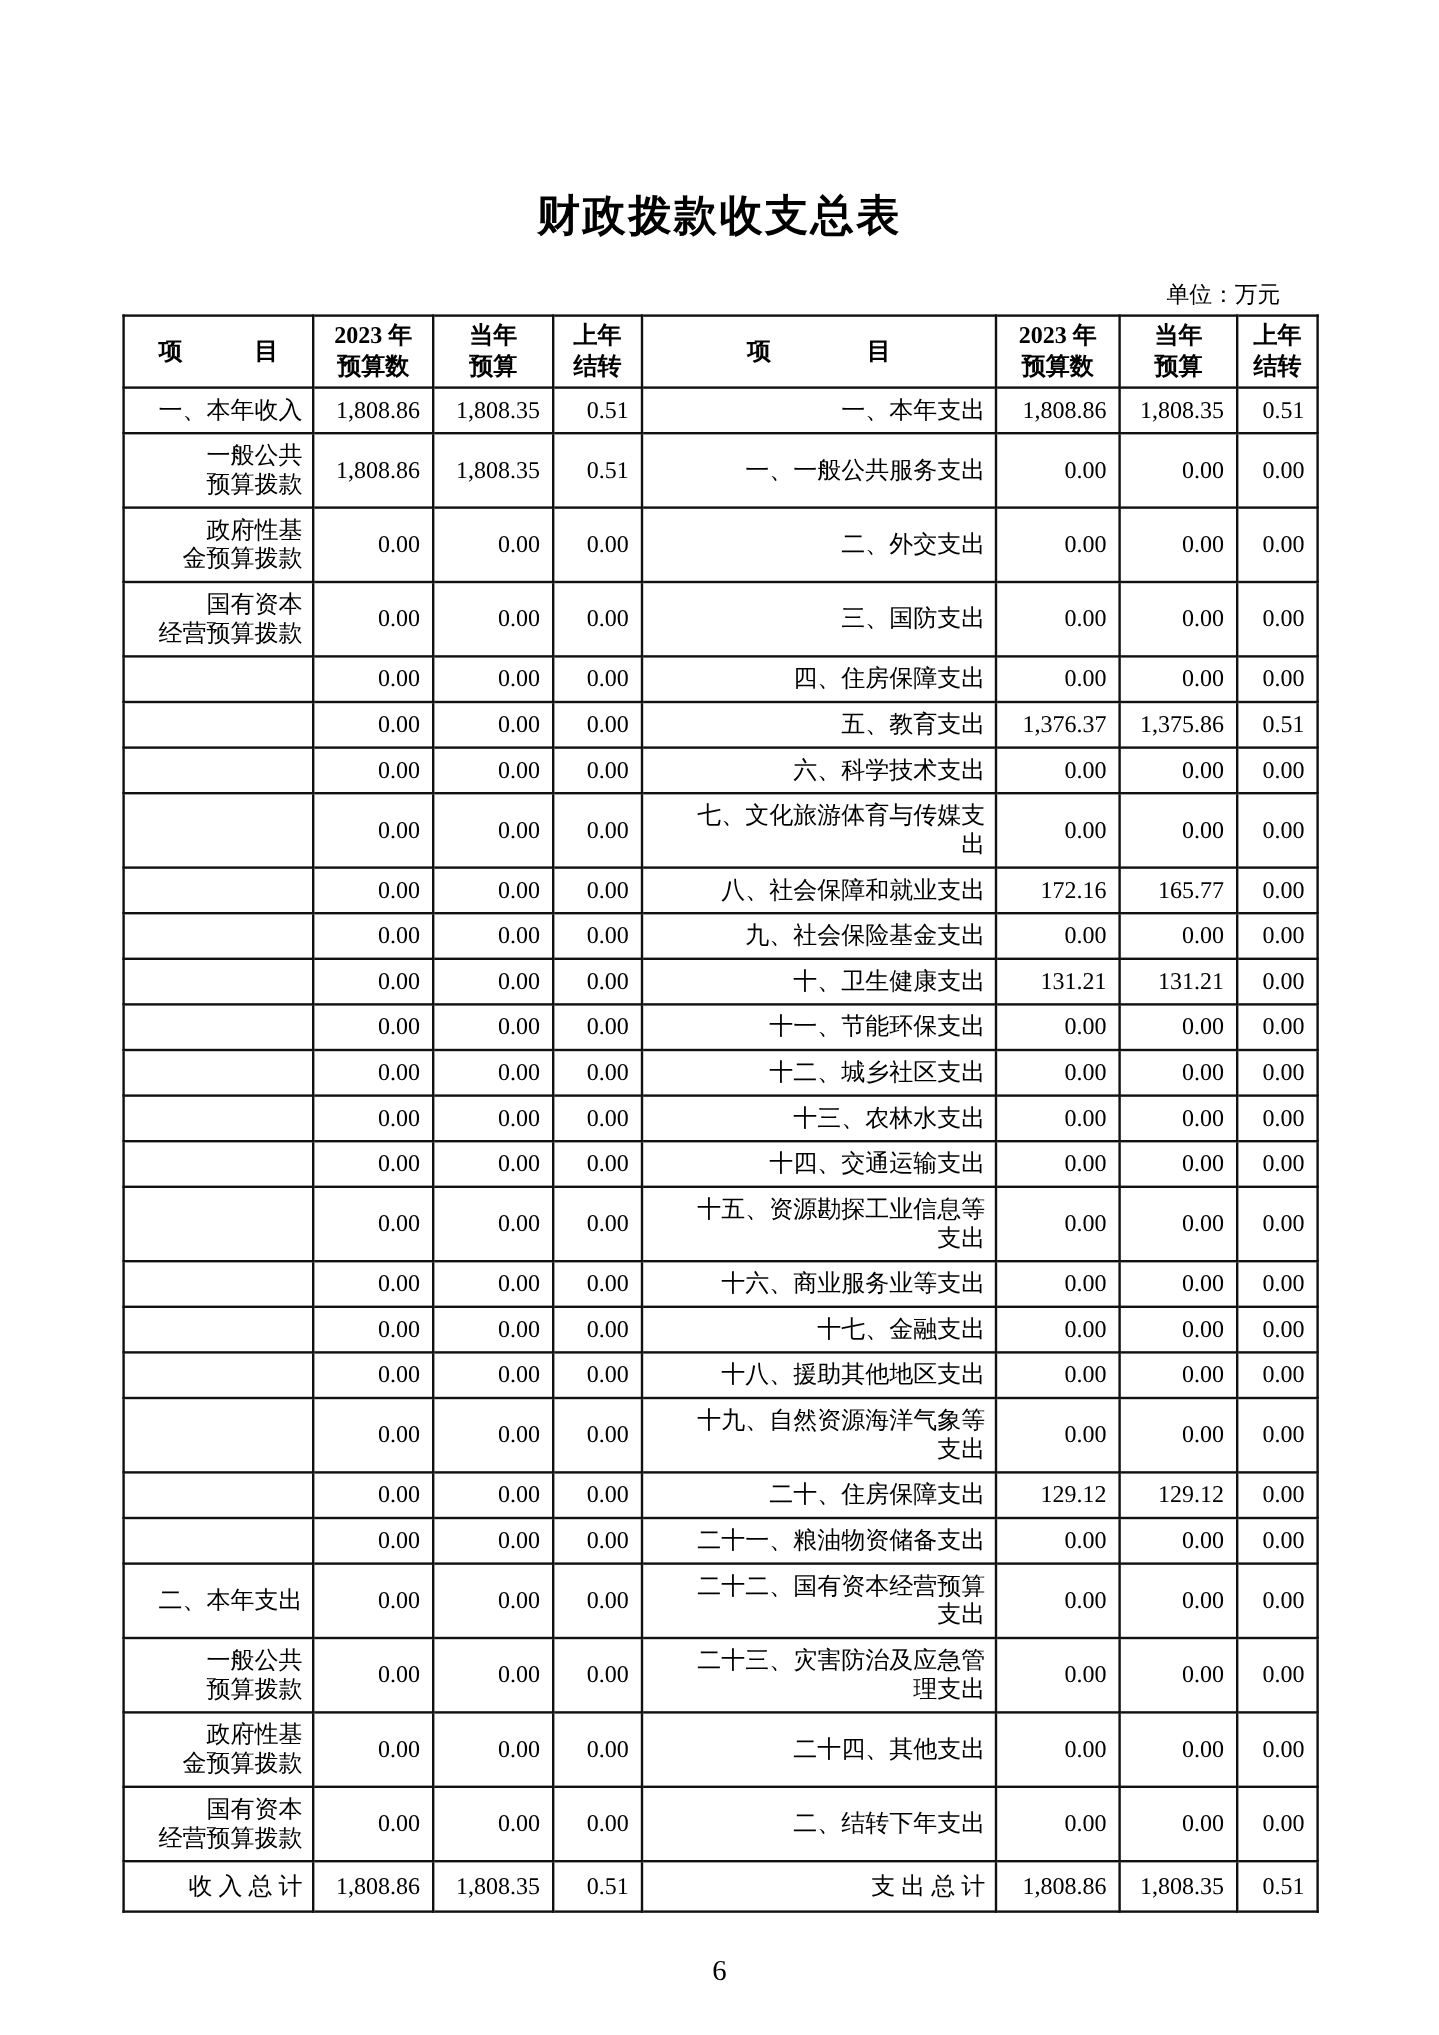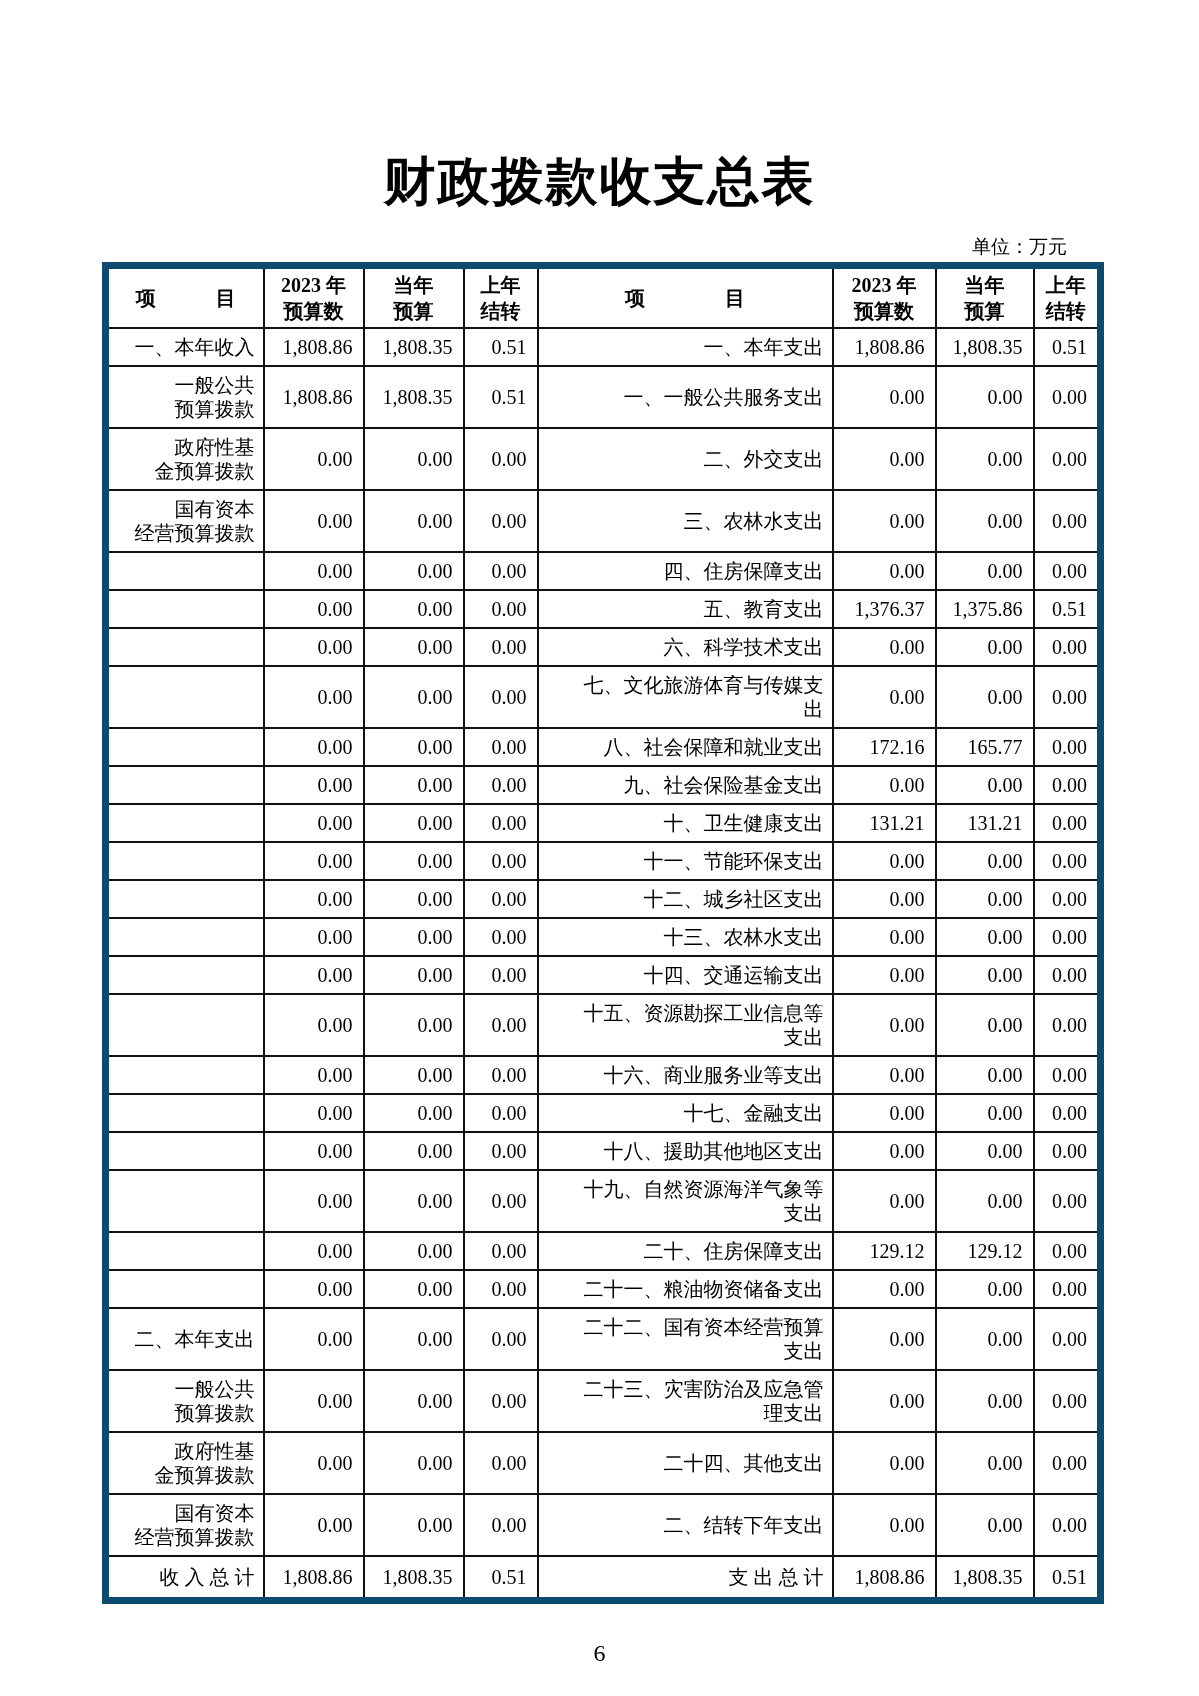--- a/index.html
+++ b/index.html
@@ -7,21 +7,21 @@
     width: 1199px; height: 1696px;
     font-family: "Liberation Serif", "DejaVu Serif", serif;
     color: #000;
     position: relative;
   }
   .page { width: 1199px; height: 1696px; padding-top: 152px; box-sizing: border-box; }
 
   .doc-title {
     text-align: center;
     font-family: "DejaVu Sans", "Liberation Sans", sans-serif;
-    font-size: 52px;
+    font-size: 36px;
     line-height: 58px;
     font-weight: 600;
     letter-spacing: 2px;
   }
 
   .table-wrap { width: 995px; margin: 0 auto; }
 
   .unit-note {
     font-family: "DejaVu Sans", "Liberation Sans", sans-serif;
     font-size: 19px;
@@ -29,21 +29,21 @@
     text-align: right;
     padding-right: 30px;
     margin-top: 24px;
     margin-bottom: 4px;
   }
 
   table.budget-table {
     border-collapse: collapse;
     table-layout: fixed;
     width: 995px;
-    border: 7px solid #0c4a6e;
+    border: 2px solid #0c4a6e;
   }
   .budget-table th, .budget-table td {
     border: 2px solid #111;
     vertical-align: middle;
     font-size: 20px;
     overflow: hidden;
   }
   .budget-table th {
     font-weight: bold;
     text-align: center;
@@ -152,21 +152,21 @@
             <td class="c-item right lv-sub">二、外交支出</td>
             <td class="c-num">0.00</td>
             <td class="c-num">0.00</td>
             <td class="c-num">0.00</td>
           </tr>
           <tr>
             <td class="c-item left lv-sub">国有资本经营预算拨款</td>
             <td class="c-num">0.00</td>
             <td class="c-num">0.00</td>
             <td class="c-num">0.00</td>
-            <td class="c-item right lv-sub">三、农林水支出</td>
+            <td class="c-item right lv-sub">三、国防支出</td>
             <td class="c-num">0.00</td>
             <td class="c-num">0.00</td>
             <td class="c-num">0.00</td>
           </tr>
           <tr>
             <td class="c-item left lv-none"></td>
             <td class="c-num">0.00</td>
             <td class="c-num">0.00</td>
             <td class="c-num">0.00</td>
             <td class="c-item right lv-sub">四、住房保障支出</td>

